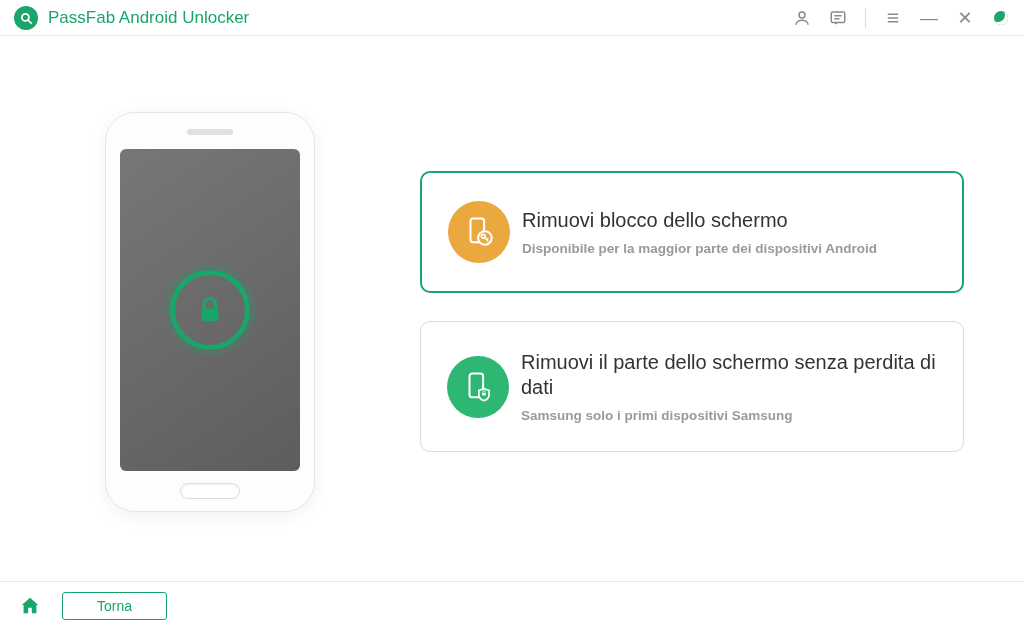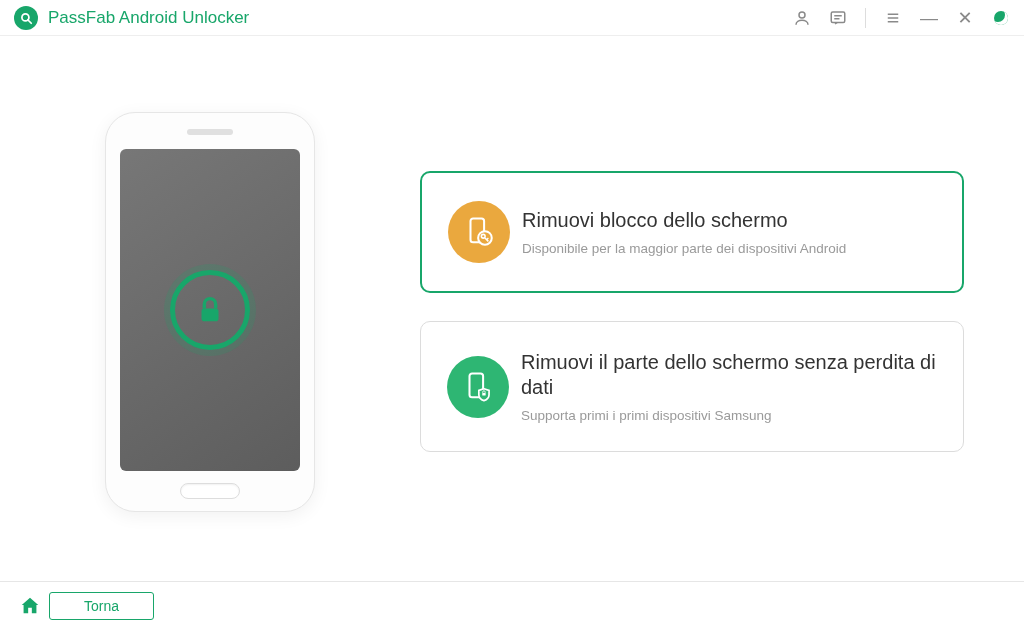--- a/index.html
+++ b/index.html
@@ -122,31 +122,31 @@
   }
   .card-icon.orange { background:#eaa83e; }
   .card-icon.green  { background:#2eb673; }
   .card-icon svg { width:34px; height:34px; }
   .card-text { flex:1; }
   .card-title {
     font-size:20px; color:#333; font-weight:400; margin-bottom:8px;
     line-height:1.25;
   }
   .card-sub {
-    font-size:13.5px; color:#9a9a9a;
+    font-size:13.5px; color:#9a9a9a;font-weight:bold;
   }
 
   
   .footer {
     position:absolute; bottom:0; left:0; right:0;
     height:48px;
     border-top:1px solid #e6e6e6;
     display:flex; align-items:center;
     padding: 0 18px;
-    gap: 7px;
+    gap: 20px;
   }
   .home-btn {
     width:24px; height:24px; color:#18a66a; cursor:pointer;
     display:flex; align-items:center; justify-content:center;
   }
   .home-btn svg{ width:22px; height:22px; fill:#18a66a; }
   .back-btn {
     border:1px solid #18a66a;
     color:#18a66a;
     background:#fff;
@@ -242,21 +242,21 @@
       <div class="card-icon green">
         <svg viewBox="0 0 40 40">
           <rect x="10" y="4" width="16" height="28" rx="3" fill="none" stroke="#fff" stroke-width="2.4"></rect>
           <path d="M27 22 l6 2 v5 c0 4 -3 6 -6 7 c-3 -1 -6 -3 -6 -7 v-5 z" fill="#2eb673" stroke="#fff" stroke-width="2"></path>
           <rect x="25" y="27" width="4" height="3" fill="#fff" rx="0.6"></rect>
           <path d="M25.6 27v-1.2a1.4 1.4 0 0 1 2.8 0V27" fill="none" stroke="#fff" stroke-width="1"></path>
         </svg>
       </div>
       <div class="card-text">
         <div class="card-title">Rimuovi il parte dello schermo senza perdita di dati</div>
-        <div class="card-sub">Supporta primi i primi dispositivi Samsung</div>
+        <div class="card-sub">Samsung solo i primi dispositivi Samsung</div>
       </div>
     </div>
 
   </div>
 </div>
 
 <div class="footer">
   <div class="home-btn">
     <svg viewBox="0 0 24 24">
         <path d="M12 3 L3 11 h2 v9 h5 v-6 h4 v6 h5 v-9 h2 z"></path>

